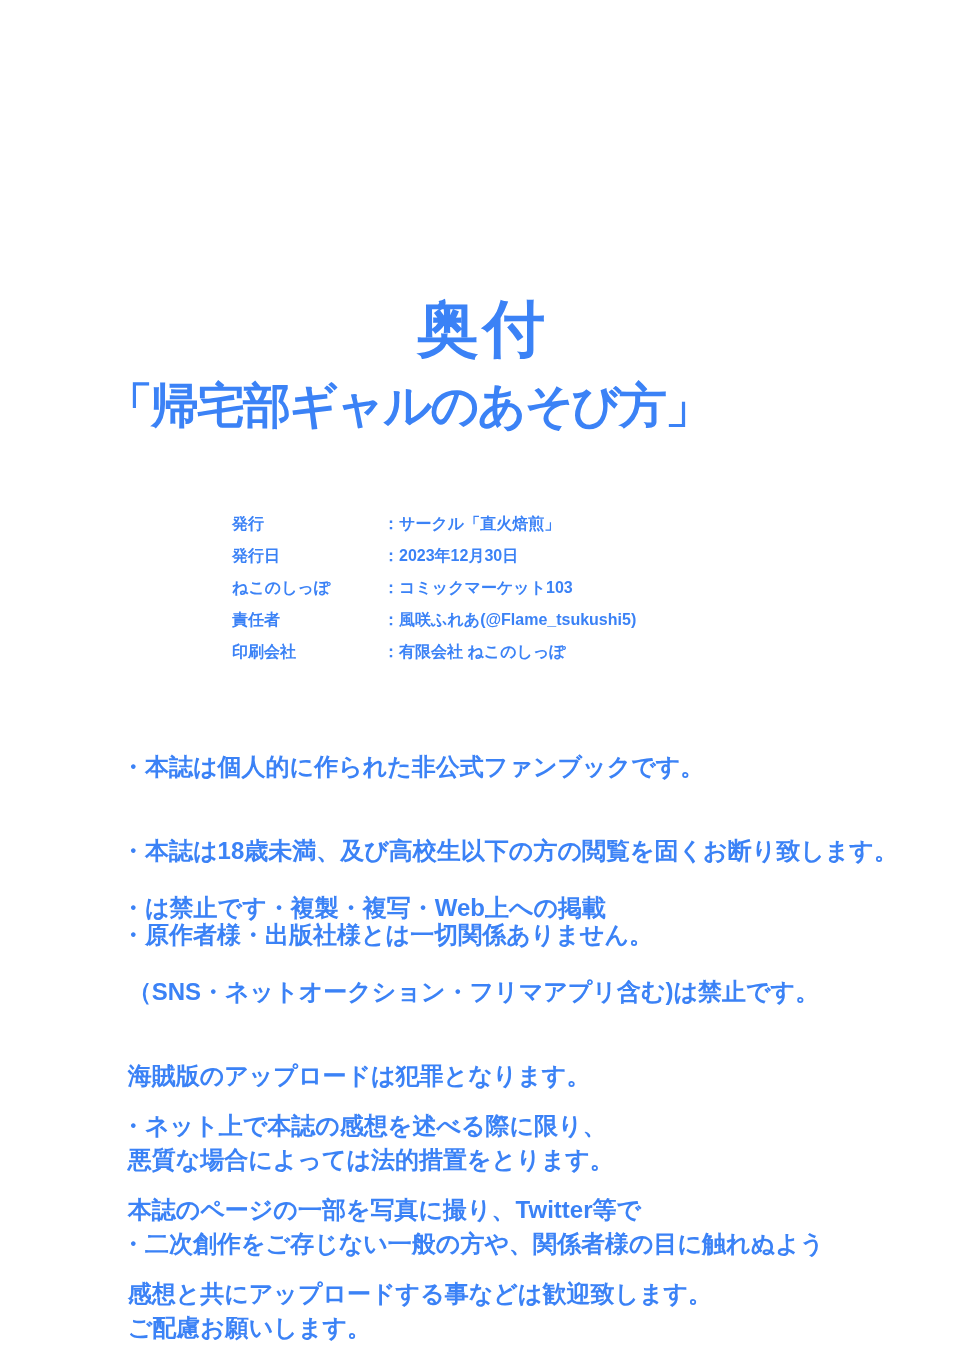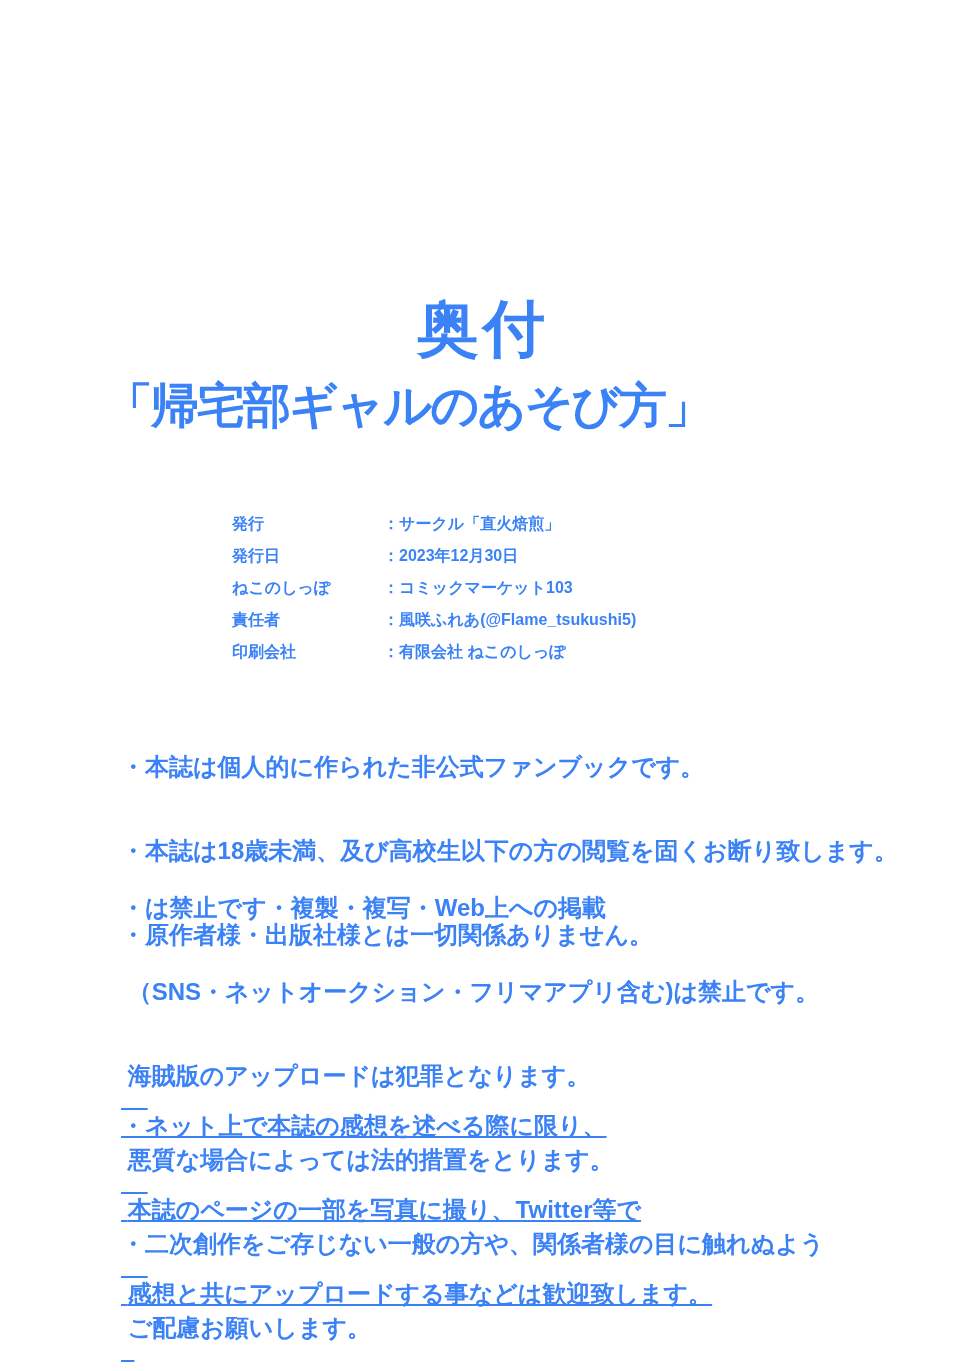--- a/index.html
+++ b/index.html
@@ -58,21 +58,21 @@
     position: absolute;
     left: 121px;
     width: 820px;
     font-size: 24px;
     line-height: 28px;
     white-space: pre-wrap;
   }
   .notes .line { min-height: 28px; }
   .block1 { top: 697px; }
   .block2 { top: 838px; }
-  .block3 { top: 1056px; text-decoration: underline; }
+  .block3 { top: 1056px; }
 </style>
 </head>
 <body>
 
 <div class="page">
 
   <h1 class="title">奥付</h1>
 
   <div class="book-title">「帰宅部ギャルのあそび方」</div>
 

